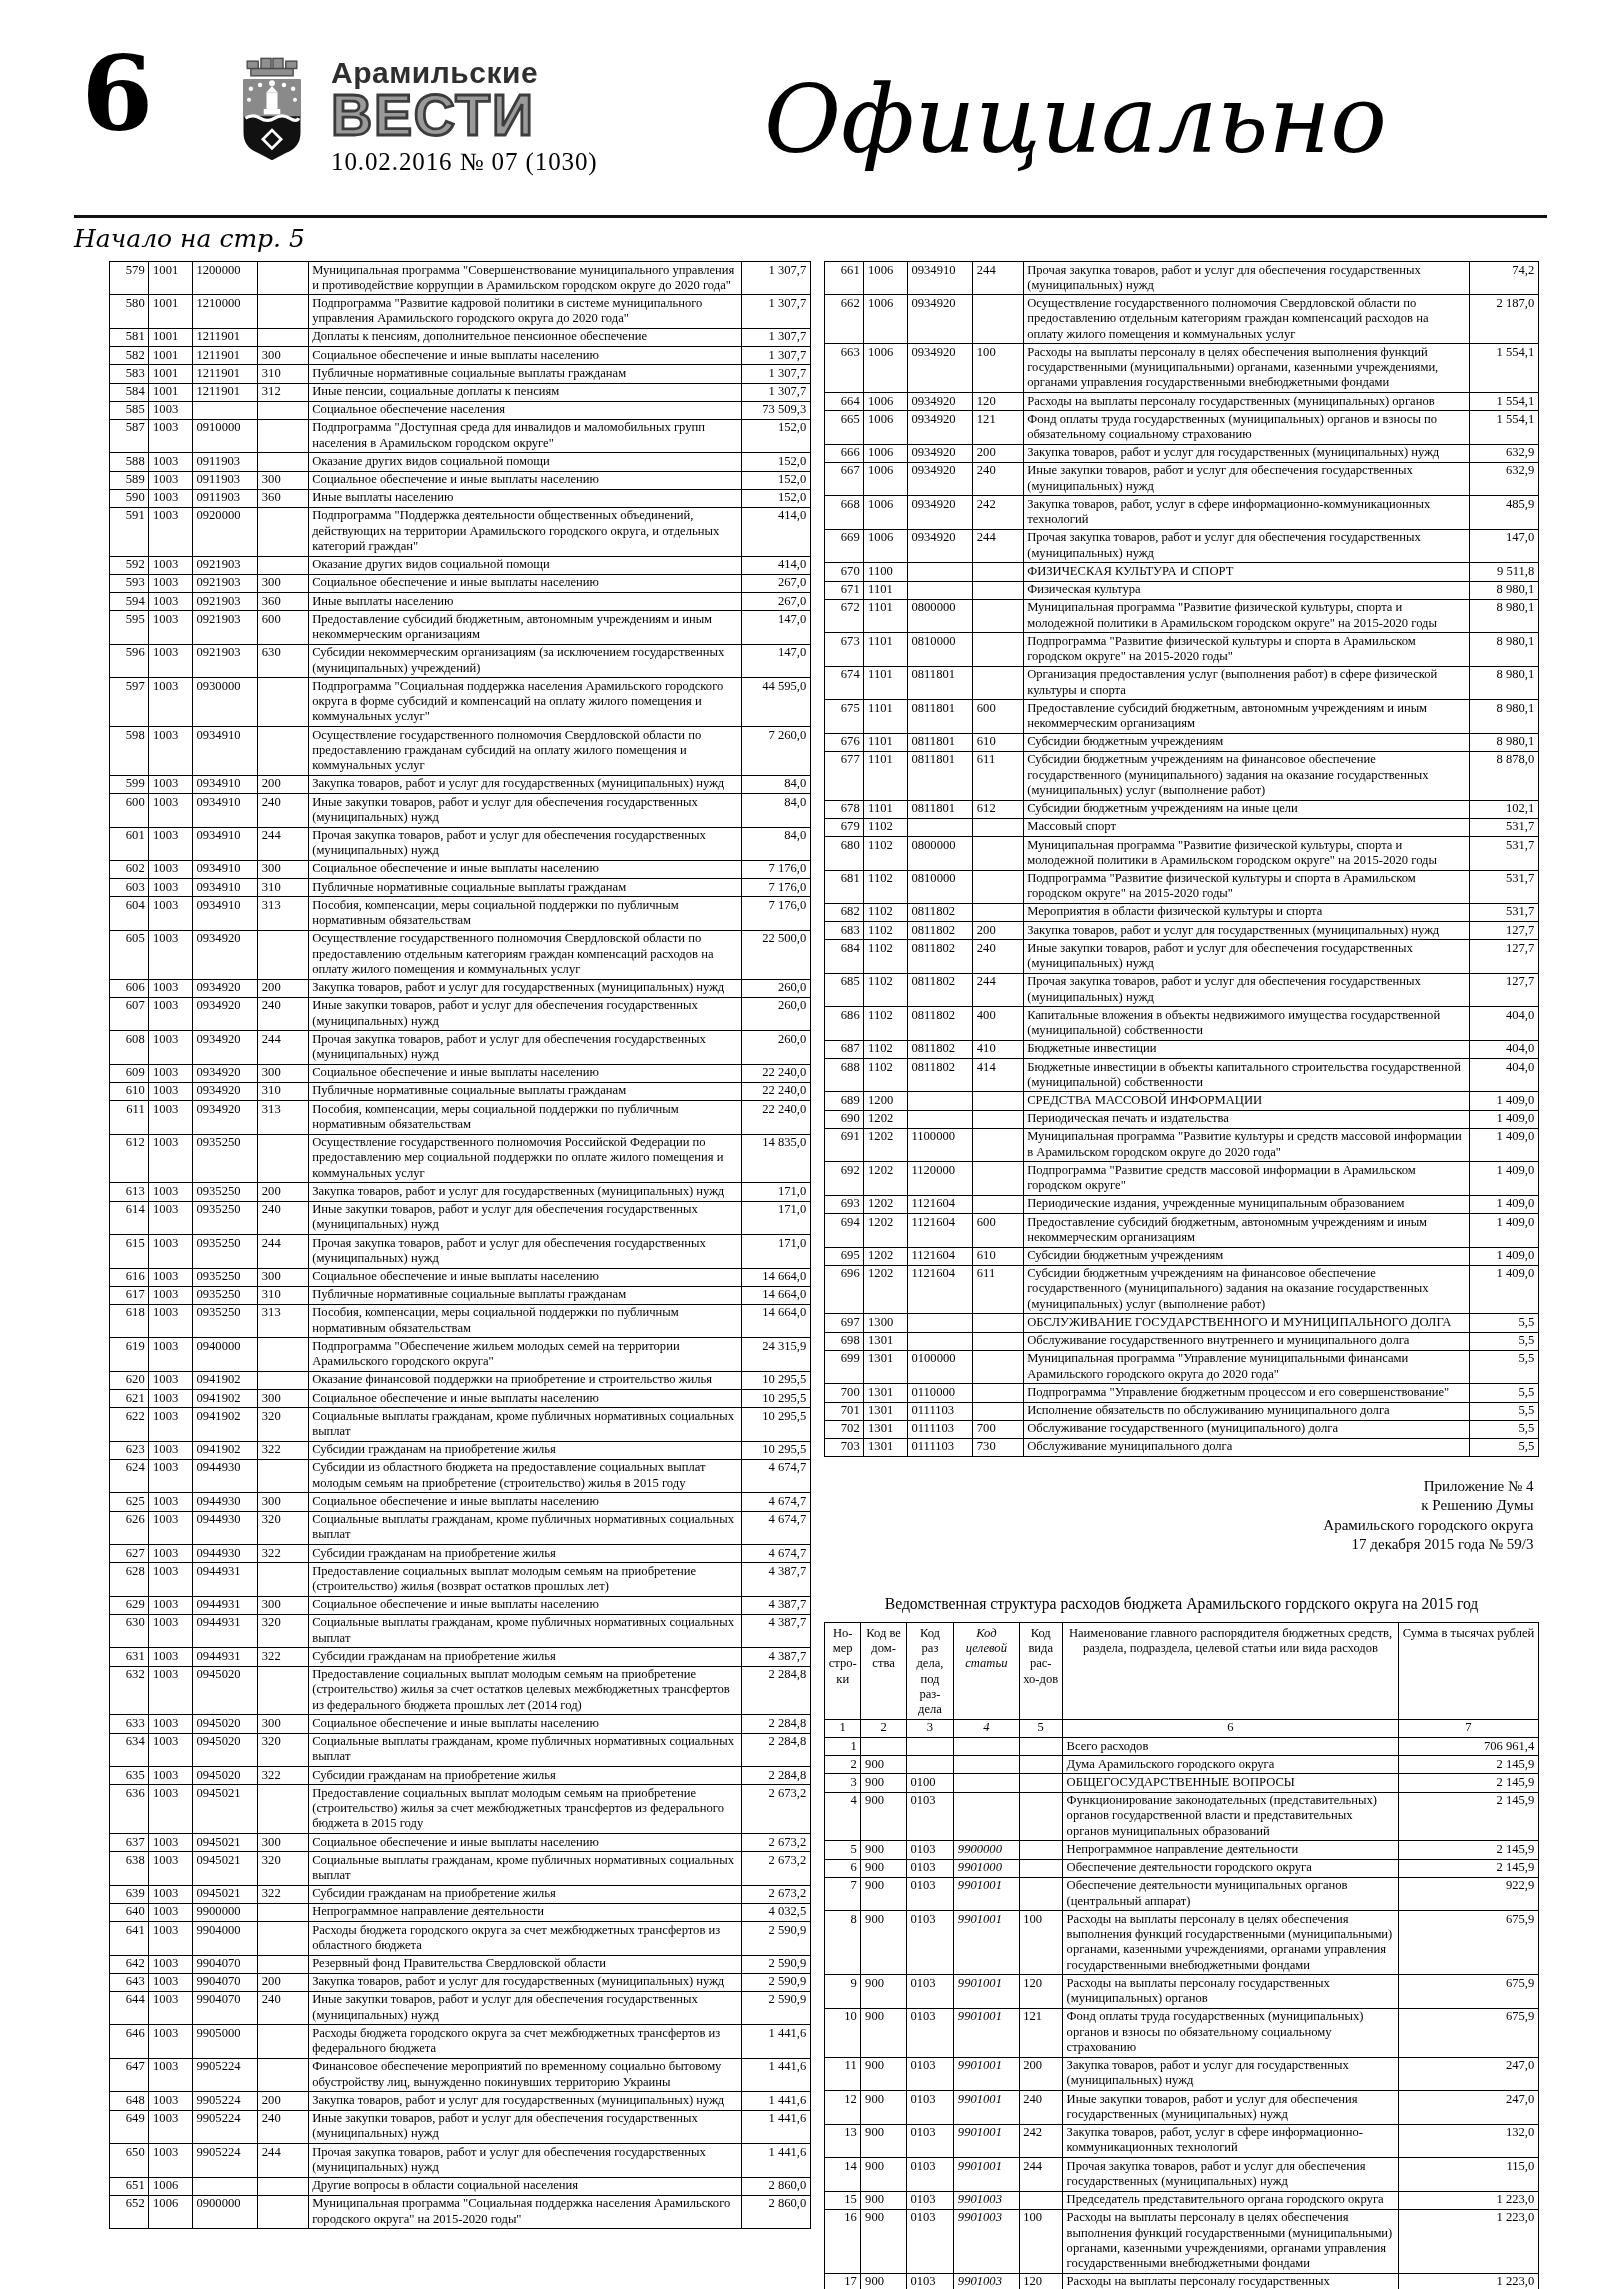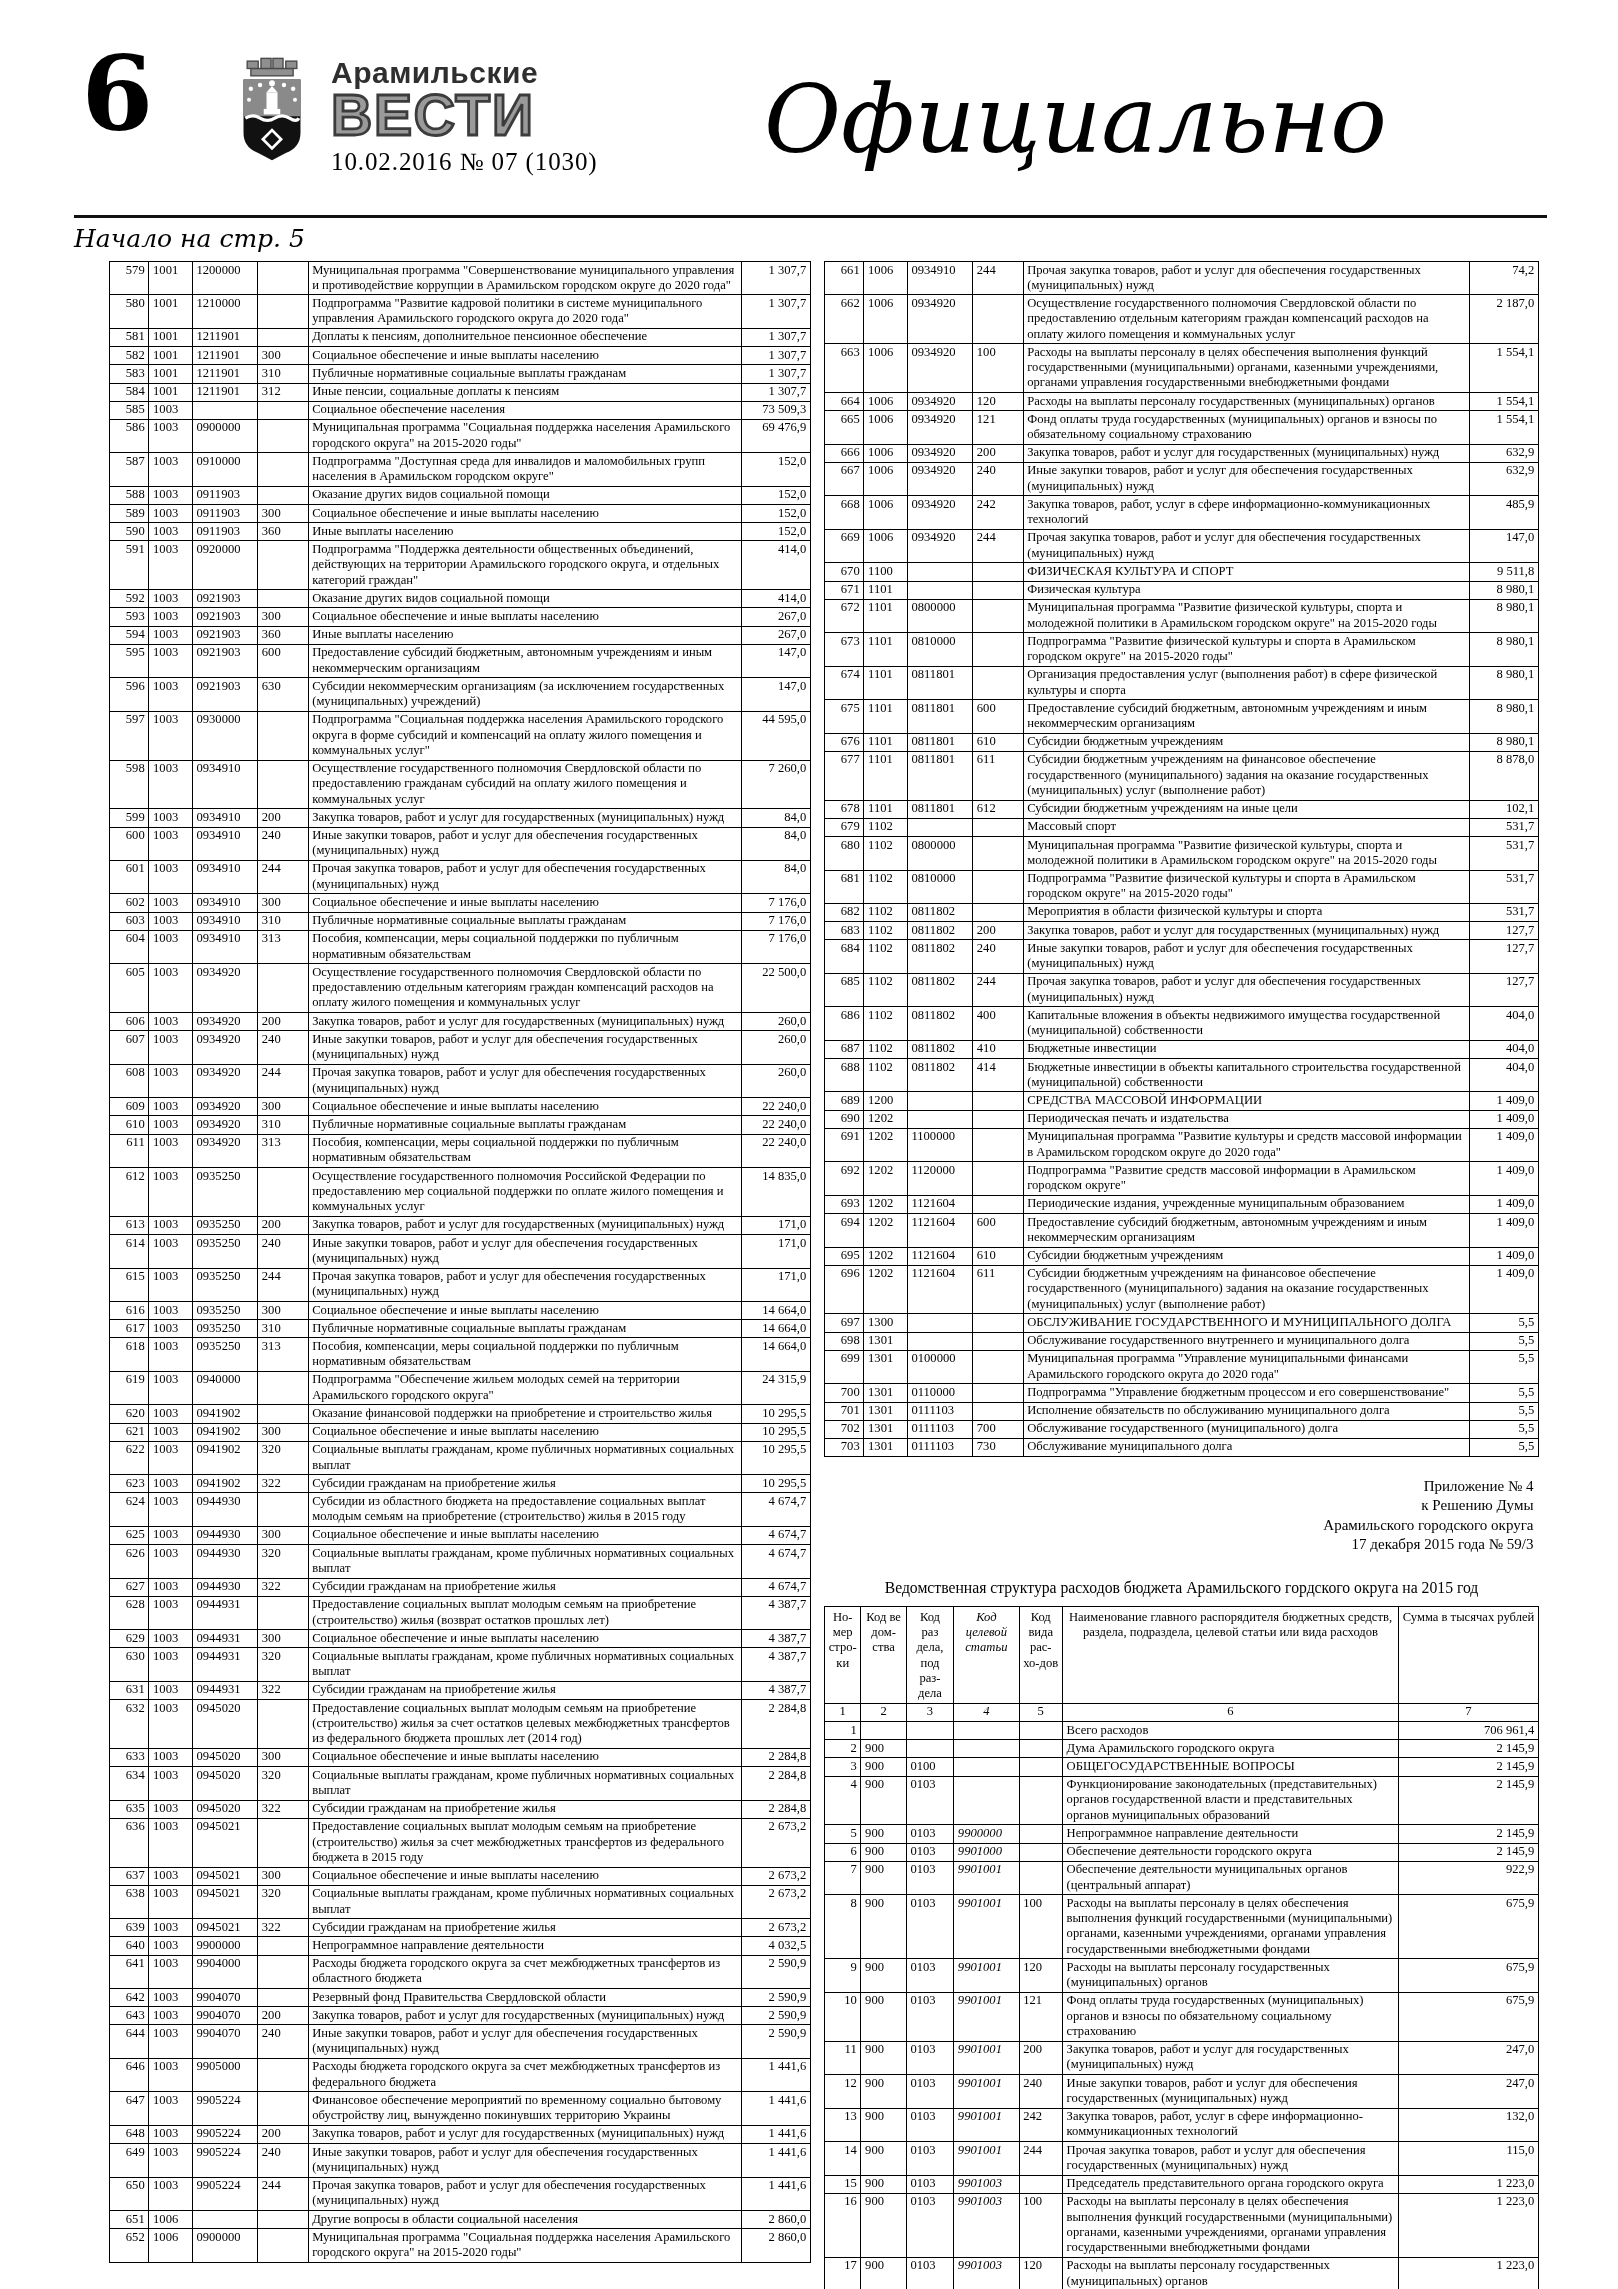--- a/index.html
+++ b/index.html
@@ -30,21 +30,21 @@
   table.budget td{border:1.4px solid #000;vertical-align:top;
       font-size:12.6px;line-height:15.3px;padding:0.5px 3.7px 1.4px 3.7px;}
   td.c-num{width:31px;text-align:right;}
   td.c-code1{width:35px;}
   td.c-code2{width:57px;}
   td.c-code3{width:42px;}
   td.c-name{}
   td.c-amt{width:61px;text-align:right;white-space:nowrap;}
   
   .appendix{margin-top:20px;text-align:right;font-size:15px;line-height:19.4px;padding-right:5.5px;}
-  .t2-title{margin-top:24px;margin-bottom:9.2px;text-align:center;font-size:15.7px;}
+  .t2-title{margin-top:40px;margin-bottom:9.2px;text-align:center;font-size:15.7px;}
   
   table.vedom{border-collapse:collapse;width:100%;border:1.8px solid #000;}
   table.vedom td,table.vedom th{border:1.4px solid #000;vertical-align:top;
       font-size:12.6px;line-height:15.3px;padding:0.5px 3.7px 1.4px 3.7px;font-weight:normal;}
   table.vedom th{text-align:center;padding-top:2.8px;}
   .v-num{width:28px;text-align:right;}
   .v-ved{width:37px;}
   .v-razd{width:39px;}
   .v-cs{width:57px;font-style:italic;}
   .v-vid{width:35px;}
@@ -162,28 +162,20 @@
             </tr>
             <tr>
               <td class="c-num">585</td>
               <td class="c-code1">1003</td>
               <td class="c-code2"></td>
               <td class="c-code3"></td>
               <td class="c-name">Социальное обеспечение населения</td>
               <td class="c-amt">73 509,3</td>
             </tr>
             <tr>
-              <td class="c-num">586</td>
-              <td class="c-code1">1003</td>
-              <td class="c-code2">0900000</td>
-              <td class="c-code3"></td>
-              <td class="c-name">Муниципальная программа "Социальная поддержка населения Арамильского городского округа" на 2015-2020 годы"</td>
-              <td class="c-amt">69 476,9</td>
-            </tr>
-            <tr>
               <td class="c-num">587</td>
               <td class="c-code1">1003</td>
               <td class="c-code2">0910000</td>
               <td class="c-code3"></td>
               <td class="c-name">Подпрограмма "Доступная среда для инвалидов и маломобильных групп населения в Арамильском городском округе"</td>
               <td class="c-amt">152,0</td>
             </tr>
             <tr>
               <td class="c-num">588</td>
               <td class="c-code1">1003</td>

